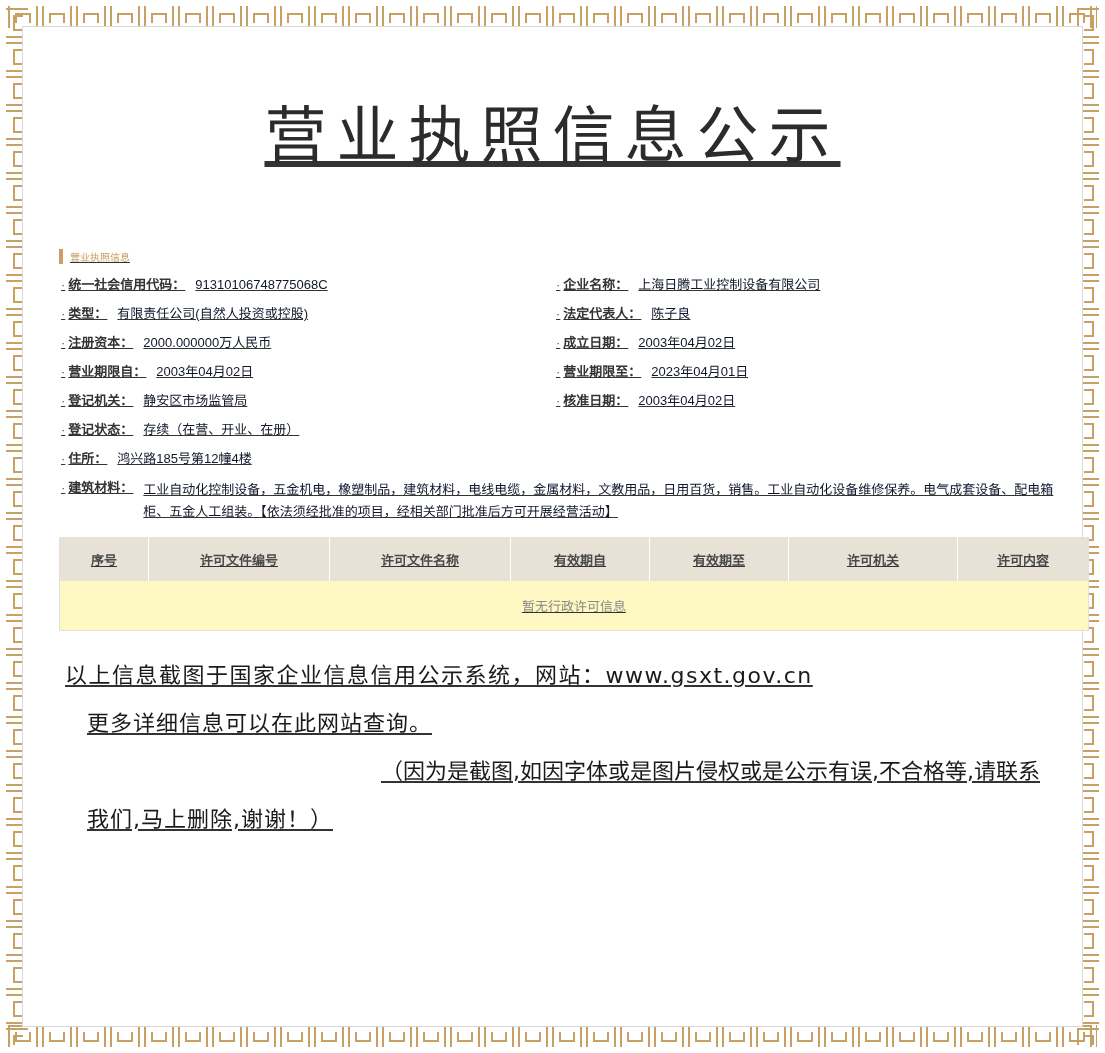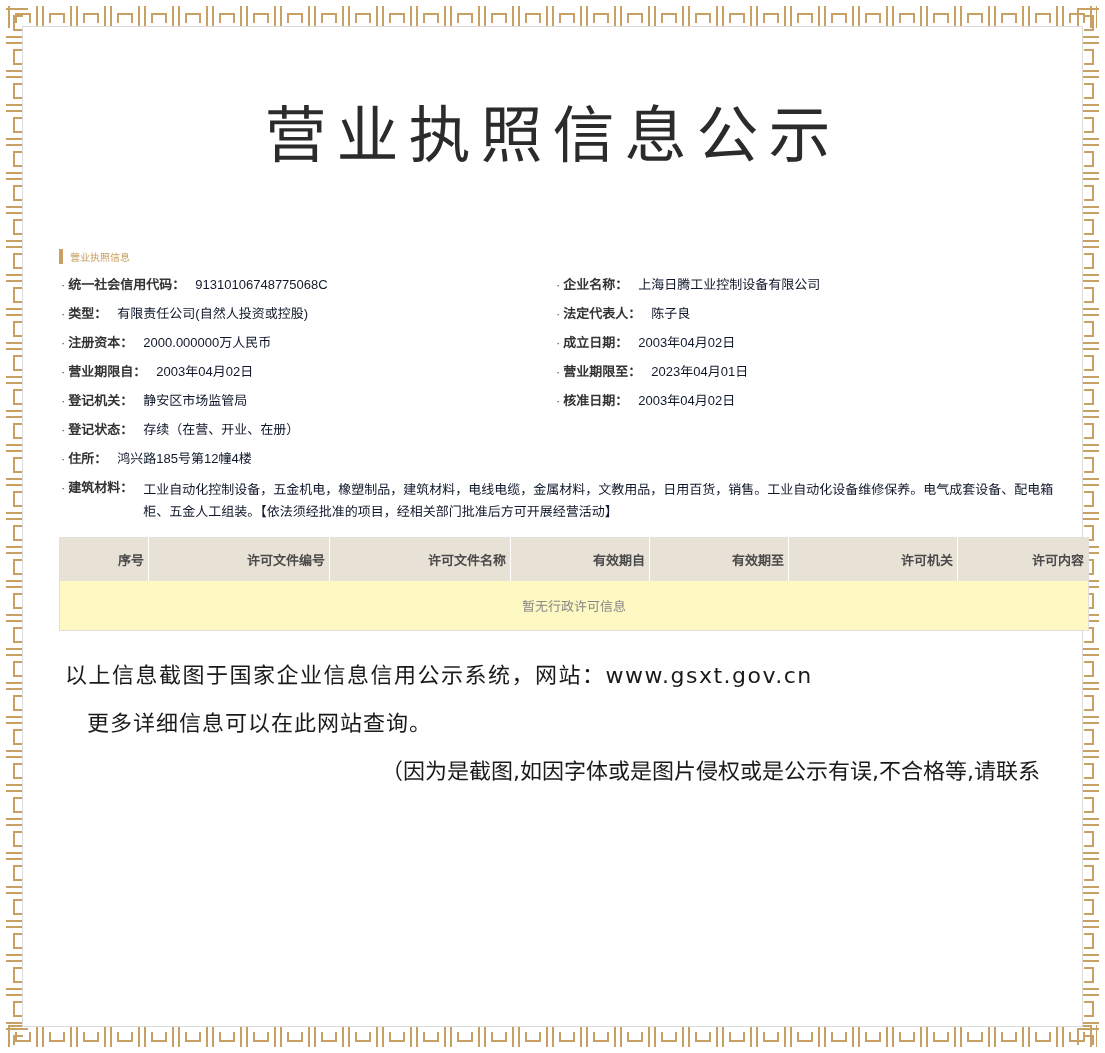--- a/index.html
+++ b/index.html
@@ -16,20 +16,21 @@
   }
 
   
   .page {
     position: relative;
     width: 1105px;
     height: 1053px;
     box-sizing: border-box;
     padding: 26px 22px 26px 22px;
     background: #ffffff;
+    text-decoration: underline;
   }
   .frame-band {
     position: absolute;
     pointer-events: none;
   }
   .frame-top, .frame-bottom {
     left: 8px;
     width: 1089px;
     height: 22px;
     display: flex;
@@ -186,21 +187,21 @@
     width: 1030px;
     margin-left: 8px;
     font-size: 13px;
   }
   .table th {
     background: #e8e1d6;
     color: #4a4a4a;
     font-weight: bold;
     padding: 12px 4px;
     border-right: 1px solid #ffffff;
-    text-align: right;
+    text-align: center;
   }
   .table th:last-child { border-right: none; }
   .table td.empty {
     text-align: center;
     color: #888;
     padding: 15px 0;
     background: #fef9c3;
   }
 
   
@@ -482,16 +483,17 @@
         <tr>
           <td class="empty" colspan="7">暂无行政许可信息</td>
         </tr>
       </tbody>
     </table>
 
     <div class="note">
       <p class="l1">以上信息截图于国家企业信息信用公示系统，网站：www.gsxt.gov.cn</p>
       <p class="l2">更多详细信息可以在此网站查询。</p>
       <p class="l3">（因为是截图,如因字体或是图片侵权或是公示有误,不合格等,请联系</p>
+      <p class="l4">我们,马上删除,谢谢！）</p>
     </div>
 
   </div>
 </div>
 
 </body></html>

